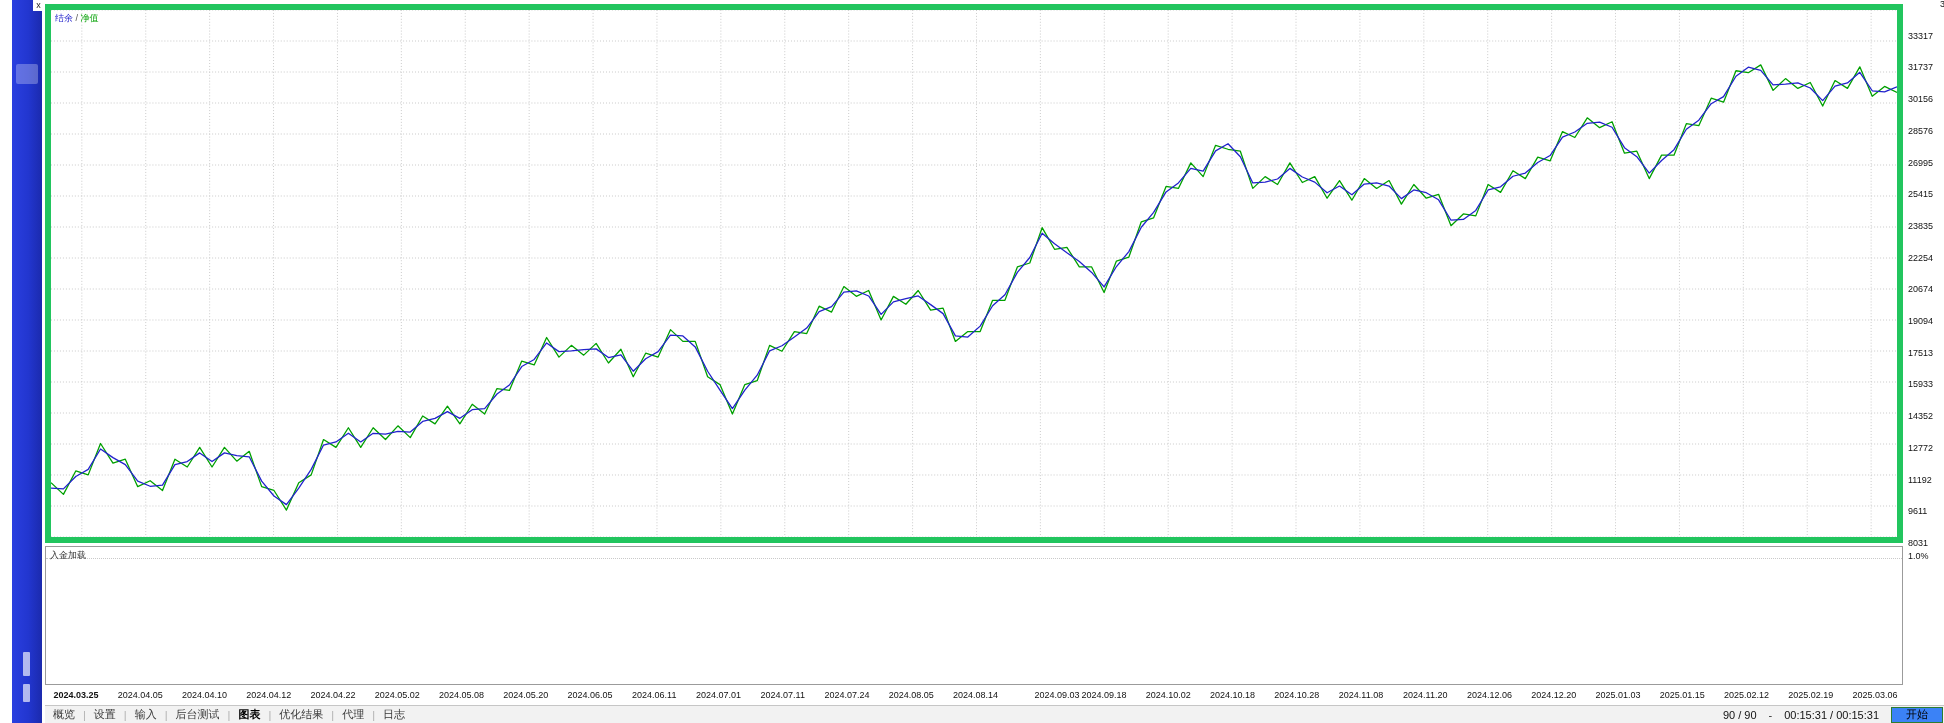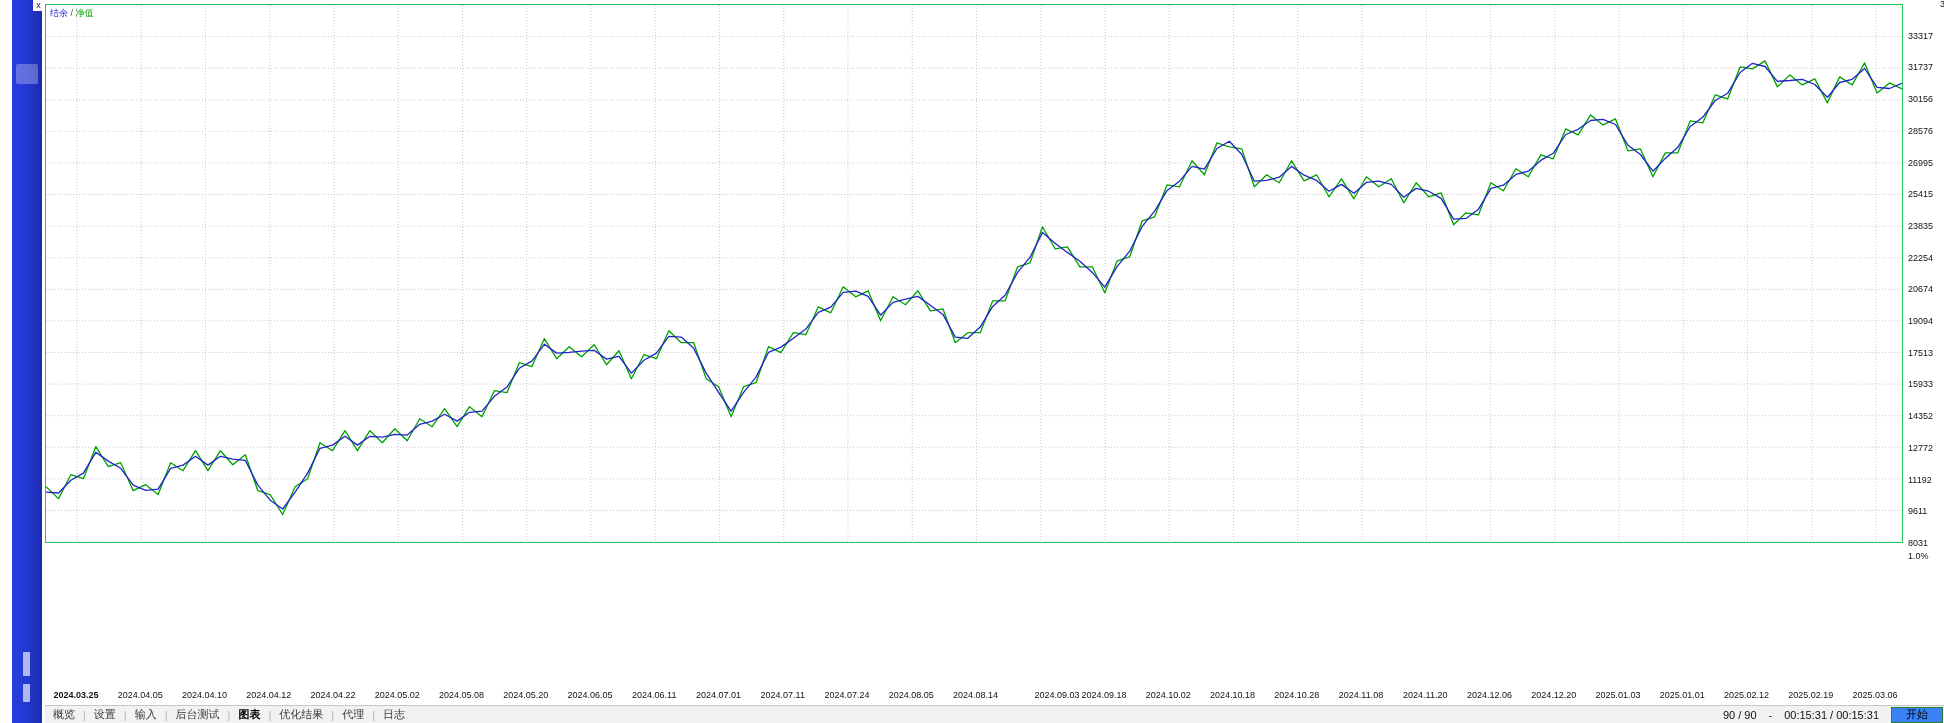--- a/index.html
+++ b/index.html
@@ -14,21 +14,21 @@
               background:rgba(255,255,255,.28); border-radius:2px; }
   .tb-mark  { position:absolute; left:11px; width:7px; background:rgba(255,255,255,.65); border-radius:1px; }
   .tb-mark.m1 { top:652px; height:24px; }
   .tb-mark.m2 { top:684px; height:18px; }
 
   .close-x { position:absolute; left:33px; top:0; width:11px; height:11px; background:#fff;
              font-size:9px; line-height:11px; text-align:center; color:#222; cursor:default; }
 
   
   .main-chart { position:absolute; left:45px; top:4px; width:1858px; height:539px;
-                border:1px solid #22c55e; background:#fff; }
+                border:6px solid #22c55e; background:#fff; }
   .main-chart svg { width:100%; height:100%; display:block; }
   .legend { position:absolute; top:2px; left:4px; font-size:9px; white-space:nowrap; }
   .lg-bal { color:#2222cc; } .lg-sep { color:#555; } .lg-eq { color:#00a000; }
 
   
   .sub-chart { position:absolute; left:45px; top:546px; width:1858px; height:139px;
                border:1px solid #9b9b9b; background:#fff; }
   .sub-grid  { position:absolute; left:0; top:11px; width:100%; height:0;
                border-top:1px dotted #c9c9c9; }
   .sub-title { position:absolute; top:2px; left:4px; font-size:9px; color:#333; }
@@ -119,20 +119,24 @@
         <line x1="1637.25" y1="0" x2="1637.25" y2="537" stroke="#c9c9c9" stroke-width="1" stroke-dasharray="1 2"></line>
         <line x1="1701.5" y1="0" x2="1701.5" y2="537" stroke="#c9c9c9" stroke-width="1" stroke-dasharray="1 2"></line>
         <line x1="1765.75" y1="0" x2="1765.75" y2="537" stroke="#c9c9c9" stroke-width="1" stroke-dasharray="1 2"></line>
         <line x1="1830" y1="0" x2="1830" y2="537" stroke="#c9c9c9" stroke-width="1" stroke-dasharray="1 2"></line>
         <polyline points="0.0,481.7 12.5,493.6 24.9,469.7 37.4,473.7 49.8,441.7 62.3,461.7 74.7,457.7 87.2,485.7 99.7,479.7 112.1,489.6 124.6,457.7 137.0,465.7 149.5,445.7 161.9,465.7 174.4,445.7 186.8,459.7 199.3,449.7 211.8,485.7 224.2,489.6 236.7,509.6 249.1,481.7 261.6,473.7 274.0,437.7 286.5,445.7 299.0,425.7 311.4,445.7 323.9,425.7 336.3,437.7 348.8,423.7 361.2,435.7 373.7,413.7 386.1,421.7 398.6,403.7 411.1,421.7 423.5,401.7 436.0,411.7 448.4,385.7 460.9,387.7 473.3,357.7 485.8,361.7 498.3,333.7 510.7,353.7 523.2,341.7 535.6,351.7 548.1,339.7 560.5,359.7 573.0,345.7 585.4,373.7 597.9,349.7 610.4,353.7 622.8,325.7 635.3,337.7 647.7,337.7 660.2,373.7 672.6,381.7 685.1,411.7 697.6,381.7 710.0,377.7 722.5,341.7 734.9,347.7 747.4,327.7 759.8,329.7 772.3,301.8 784.8,307.8 797.2,281.8 809.7,291.8 822.1,285.8 834.6,315.8 847.0,291.8 859.5,299.8 871.9,285.8 884.4,305.8 896.9,303.8 909.3,337.7 921.8,327.7 934.2,327.7 946.7,295.8 959.1,295.8 971.6,261.8 984.1,257.8 996.5,221.8 1009.0,243.8 1021.4,241.8 1033.9,261.8 1046.3,261.8 1058.8,287.8 1071.2,255.8 1083.7,251.8 1096.2,215.8 1108.6,211.8 1121.1,179.8 1133.5,181.8 1146.0,155.8 1158.4,169.8 1170.9,137.9 1183.4,141.9 1195.8,143.9 1208.3,181.8 1220.7,169.8 1233.2,177.8 1245.6,155.8 1258.1,175.8 1270.6,169.8 1283.0,191.8 1295.5,173.8 1307.9,193.8 1320.4,171.8 1332.8,181.8 1345.3,173.8 1357.7,197.8 1370.2,177.8 1382.7,191.8 1395.1,187.8 1407.6,219.8 1420.0,207.8 1432.5,209.8 1444.9,177.8 1457.4,185.8 1469.9,163.8 1482.3,171.8 1494.8,149.9 1507.2,153.8 1519.7,123.9 1532.1,129.9 1544.6,109.9 1557.0,119.9 1569.5,113.9 1582.0,145.9 1594.4,143.9 1606.9,171.8 1619.3,147.9 1631.8,147.9 1644.2,115.9 1656.7,117.9 1669.2,89.9 1681.6,93.9 1694.1,61.9 1706.5,63.9 1719.0,55.9 1731.4,81.9 1743.9,69.9 1756.3,79.9 1768.8,73.9 1781.3,97.9 1793.7,71.9 1806.2,79.9 1818.6,57.9 1831.1,87.9 1843.5,77.9 1856.0,83.9" fill="none" stroke="#00a000" stroke-width="1.3" stroke-linejoin="round"></polyline>
         <polyline points="0.0,487.2 12.5,488.0 24.9,475.3 37.4,468.1 49.8,447.3 62.3,456.1 74.7,463.3 87.2,480.1 99.7,485.3 112.1,484.1 124.6,463.3 137.0,460.1 149.5,451.3 161.9,460.1 174.4,451.3 186.8,454.1 199.3,455.3 211.8,480.1 224.2,495.2 236.7,504.0 249.1,487.2 261.6,468.1 274.0,443.3 286.5,440.1 299.0,431.3 311.4,440.1 323.9,431.3 336.3,432.1 348.8,429.3 361.2,430.1 373.7,419.3 386.1,416.1 398.6,409.3 411.1,416.1 423.5,407.3 436.0,406.1 448.4,391.3 460.9,382.1 473.3,363.3 485.8,356.1 498.3,339.3 510.7,348.1 523.2,347.3 535.6,346.1 548.1,345.3 560.5,354.1 573.0,351.3 585.4,368.1 597.9,355.3 610.4,348.1 622.8,331.3 635.3,332.1 647.7,343.3 660.2,368.1 672.6,387.3 685.1,406.1 697.6,387.3 710.0,372.1 722.5,347.3 734.9,342.1 747.4,333.3 759.8,324.1 772.3,307.4 784.8,302.2 797.2,287.4 809.7,286.2 822.1,291.4 834.6,310.2 847.0,297.4 859.5,294.2 871.9,291.4 884.4,300.2 896.9,309.4 909.3,332.1 921.8,333.3 934.2,322.1 946.7,301.4 959.1,290.2 971.6,267.4 984.1,252.2 996.5,227.4 1009.0,238.2 1021.4,247.4 1033.9,256.2 1046.3,267.4 1058.8,282.2 1071.2,261.4 1083.7,246.2 1096.2,221.4 1108.6,206.2 1121.1,185.4 1133.5,176.2 1146.0,161.4 1158.4,164.2 1170.9,143.5 1183.4,136.3 1195.8,149.5 1208.3,176.2 1220.7,175.4 1233.2,172.2 1245.6,161.4 1258.1,170.2 1270.6,175.4 1283.0,186.2 1295.5,179.4 1307.9,188.2 1320.4,177.4 1332.8,176.2 1345.3,179.4 1357.7,192.2 1370.2,183.4 1382.7,186.2 1395.1,193.4 1407.6,214.2 1420.0,213.4 1432.5,204.2 1444.9,183.4 1457.4,180.2 1469.9,169.4 1482.3,166.2 1494.8,155.4 1507.2,148.3 1519.7,129.5 1532.1,124.3 1544.6,115.5 1557.0,114.3 1569.5,119.5 1582.0,140.3 1594.4,149.5 1606.9,166.2 1619.3,153.4 1631.8,142.3 1644.2,121.5 1656.7,112.3 1669.2,95.5 1681.6,88.3 1694.1,67.5 1706.5,58.3 1719.0,61.5 1731.4,76.3 1743.9,75.5 1756.3,74.3 1768.8,79.5 1781.3,92.3 1793.7,77.5 1806.2,74.3 1818.6,63.5 1831.1,82.3 1843.5,83.5 1856.0,78.3" fill="none" stroke="#2222cc" stroke-width="1.3" stroke-linejoin="round"></polyline>
       </svg>
     <div class="legend"><span class="lg-bal">结余</span><span class="lg-sep"> / </span><span class="lg-eq">净值</span></div>
   </div>
 
+  <div class="sub-chart">
+    <div class="sub-grid"></div>
+    <div class="sub-title">入金加载</div>
+  </div>
 
   <div class="y-axis" id="y-axis">
       <div class="ytick" style="top: -1px; margin-left: 32px;">34897</div>
       <div class="ytick" style="top: 30.706px;">33317</div>
       <div class="ytick" style="top: 62.412px;">31737</div>
       <div class="ytick" style="top: 94.118px;">30156</div>
       <div class="ytick" style="top: 125.824px;">28576</div>
       <div class="ytick" style="top: 157.53px;">26995</div>
       <div class="ytick" style="top: 189.236px;">25415</div>
       <div class="ytick" style="top: 220.942px;">23835</div>
@@ -167,21 +171,21 @@
       <div class="xtick" style="left: 1012px; text-align: center;">2024.09.03</div>
       <div class="xtick" style="left: 1059px;">2024.09.18</div>
       <div class="xtick" style="left: 1123.25px;">2024.10.02</div>
       <div class="xtick" style="left: 1187.5px;">2024.10.18</div>
       <div class="xtick" style="left: 1251.75px;">2024.10.28</div>
       <div class="xtick" style="left: 1316px;">2024.11.08</div>
       <div class="xtick" style="left: 1380.25px;">2024.11.20</div>
       <div class="xtick" style="left: 1444.5px;">2024.12.06</div>
       <div class="xtick" style="left: 1508.75px;">2024.12.20</div>
       <div class="xtick" style="left: 1573px;">2025.01.03</div>
-      <div class="xtick" style="left: 1637.25px;">2025.01.01</div>
+      <div class="xtick" style="left: 1637.25px;">2025.01.15</div>
       <div class="xtick" style="left: 1701.5px;">2025.02.12</div>
       <div class="xtick" style="left: 1765.75px;">2025.02.19</div>
       <div class="xtick" style="left: 1830px;">2025.03.06</div>
     </div>
 
   <div class="tabbar">
     <div class="tabs" id="tabs">
         <span class="tab">概览</span>
         <span class="sep">|</span>
         <span class="tab">设置</span>

